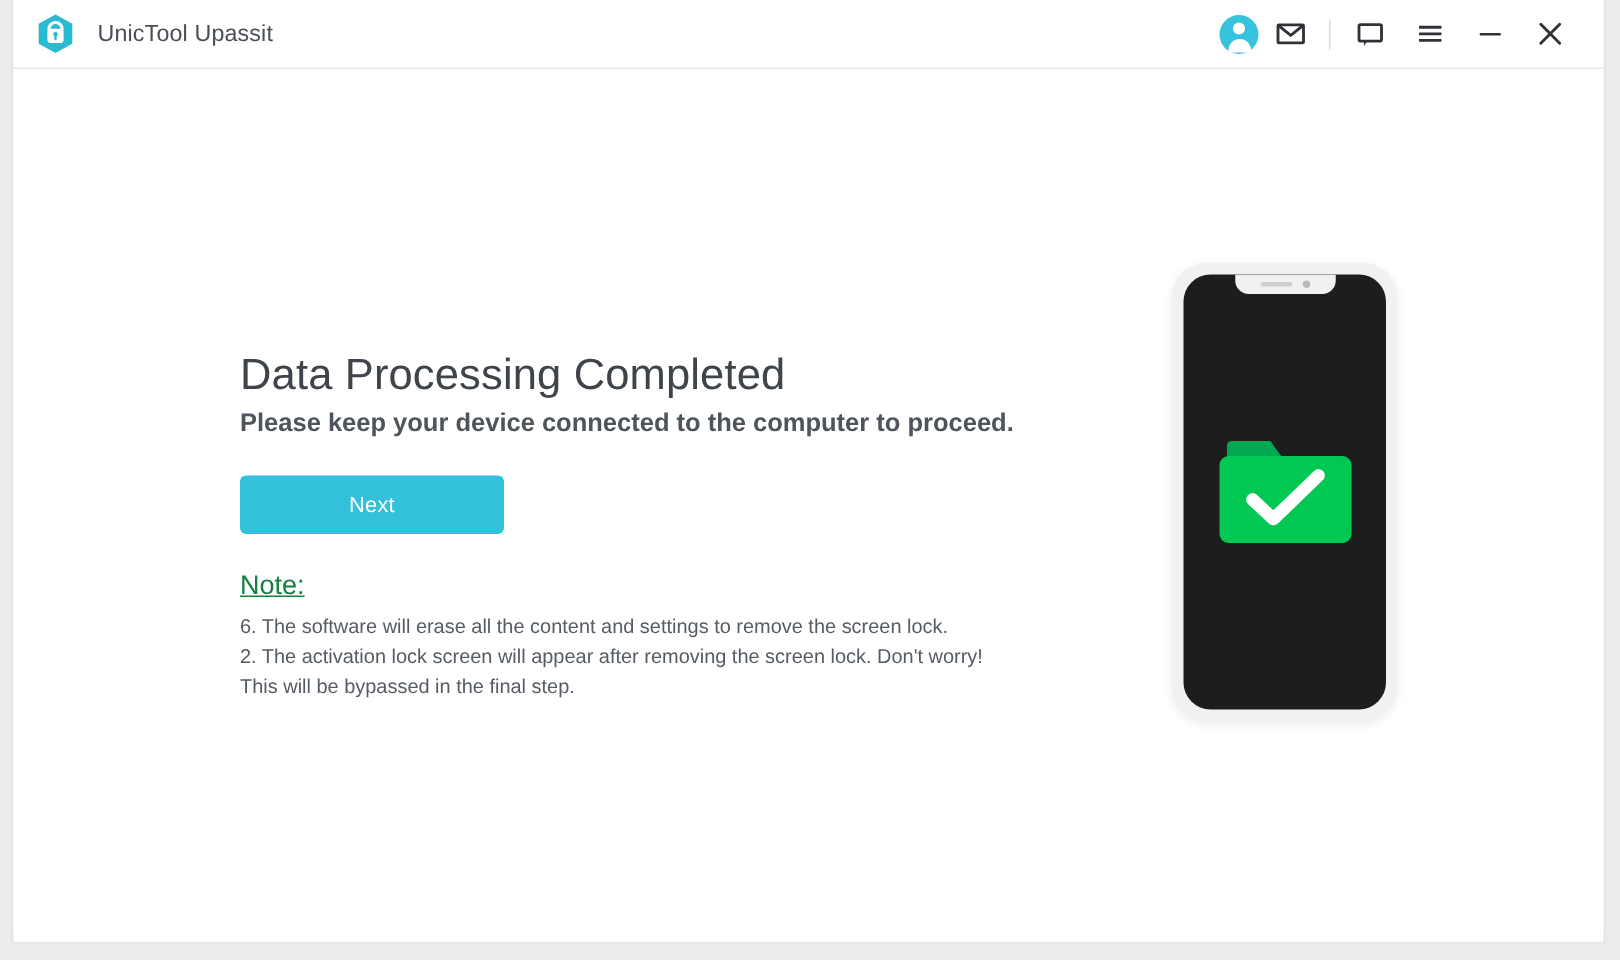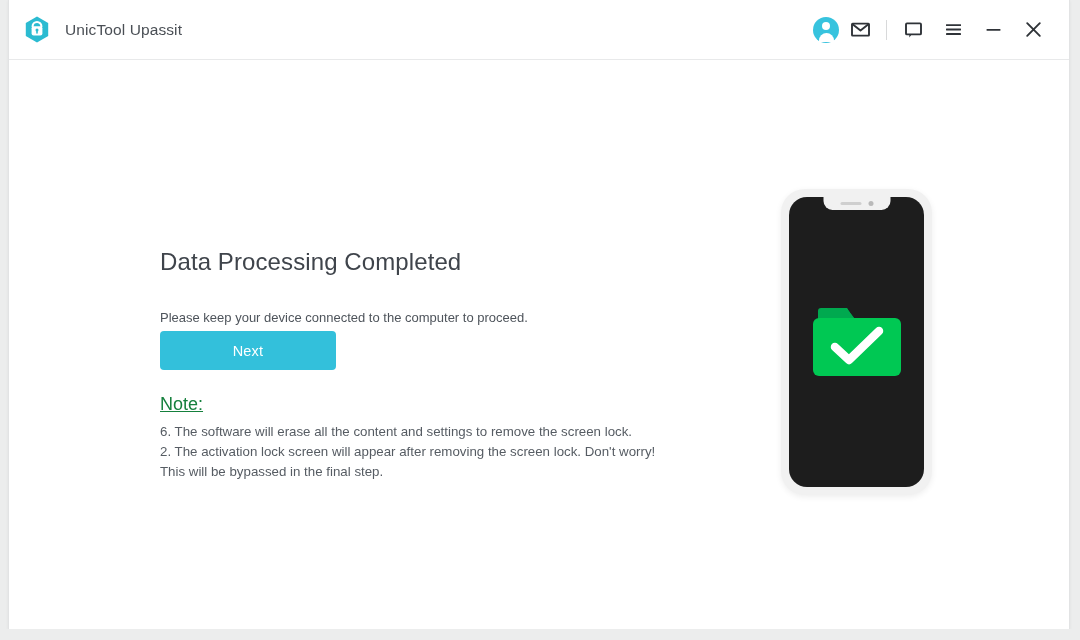--- a/index.html
+++ b/index.html
@@ -21,21 +21,21 @@
     background: #ffffff;
     border: 1px solid #e2e3e4;
     border-top: none;
     box-sizing: border-box;
     box-shadow: 0 1px 3px rgba(0,0,0,0.06);
   }
 
   
   .titlebar {
     position: relative;
-    height: 60px;
+    height: 46px;
     background: #ffffff;
     border-bottom: 1px solid #e8e9ea;
     display: flex;
     align-items: center;
     box-sizing: border-box;
     gap: 38px;
   }
 
   .brand {
     display: flex;
@@ -113,34 +113,35 @@
   .content {
     position: relative;
     height: calc(100% - 53px);
     background: #ffffff;
   }
 
   .headline {
     position: absolute;
     left: 151px;
     top: 188px;
-    font-size: 24px;
+    font-size: 29px;
     color: #3f444b;
     letter-spacing: 0.1px;
     white-space: nowrap;
   }
 
   .subtext {
     position: absolute;
     left: 151px;
     top: 198px;
-    margin-top: 52px;
-    font-size: 13px;
+    margin-top: 28px;
+    font-size: 17px;
     color: #4e545b;
     white-space: nowrap;
+    font-weight: bold;
   }
 
   .next-button {
     position: absolute;
     left: 151px;
     top: 271px;
     width: 176px;
     height: 39px;
     background: #33c0db;
     border: none;

